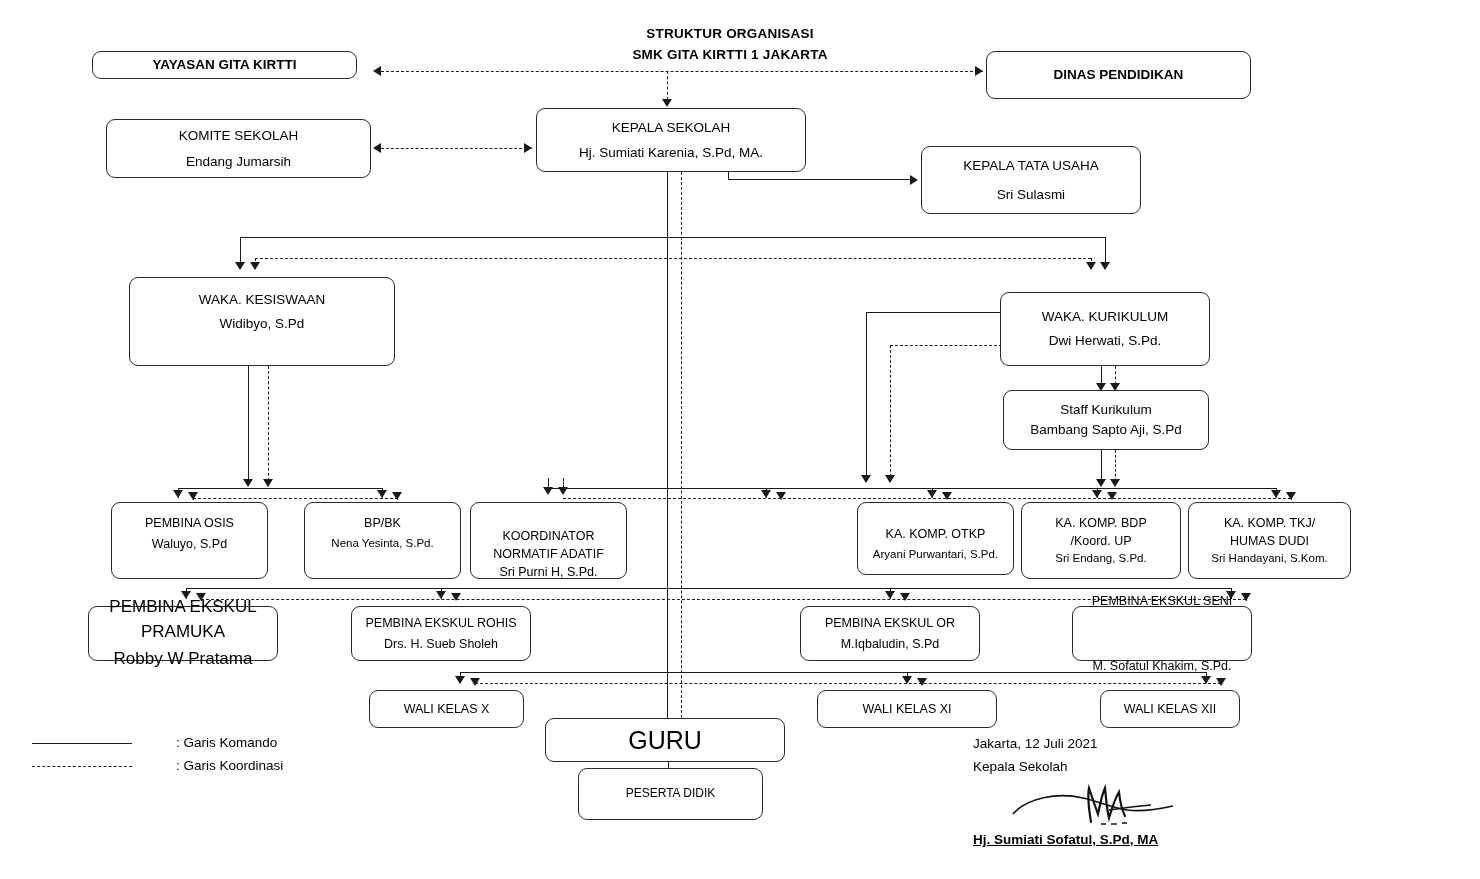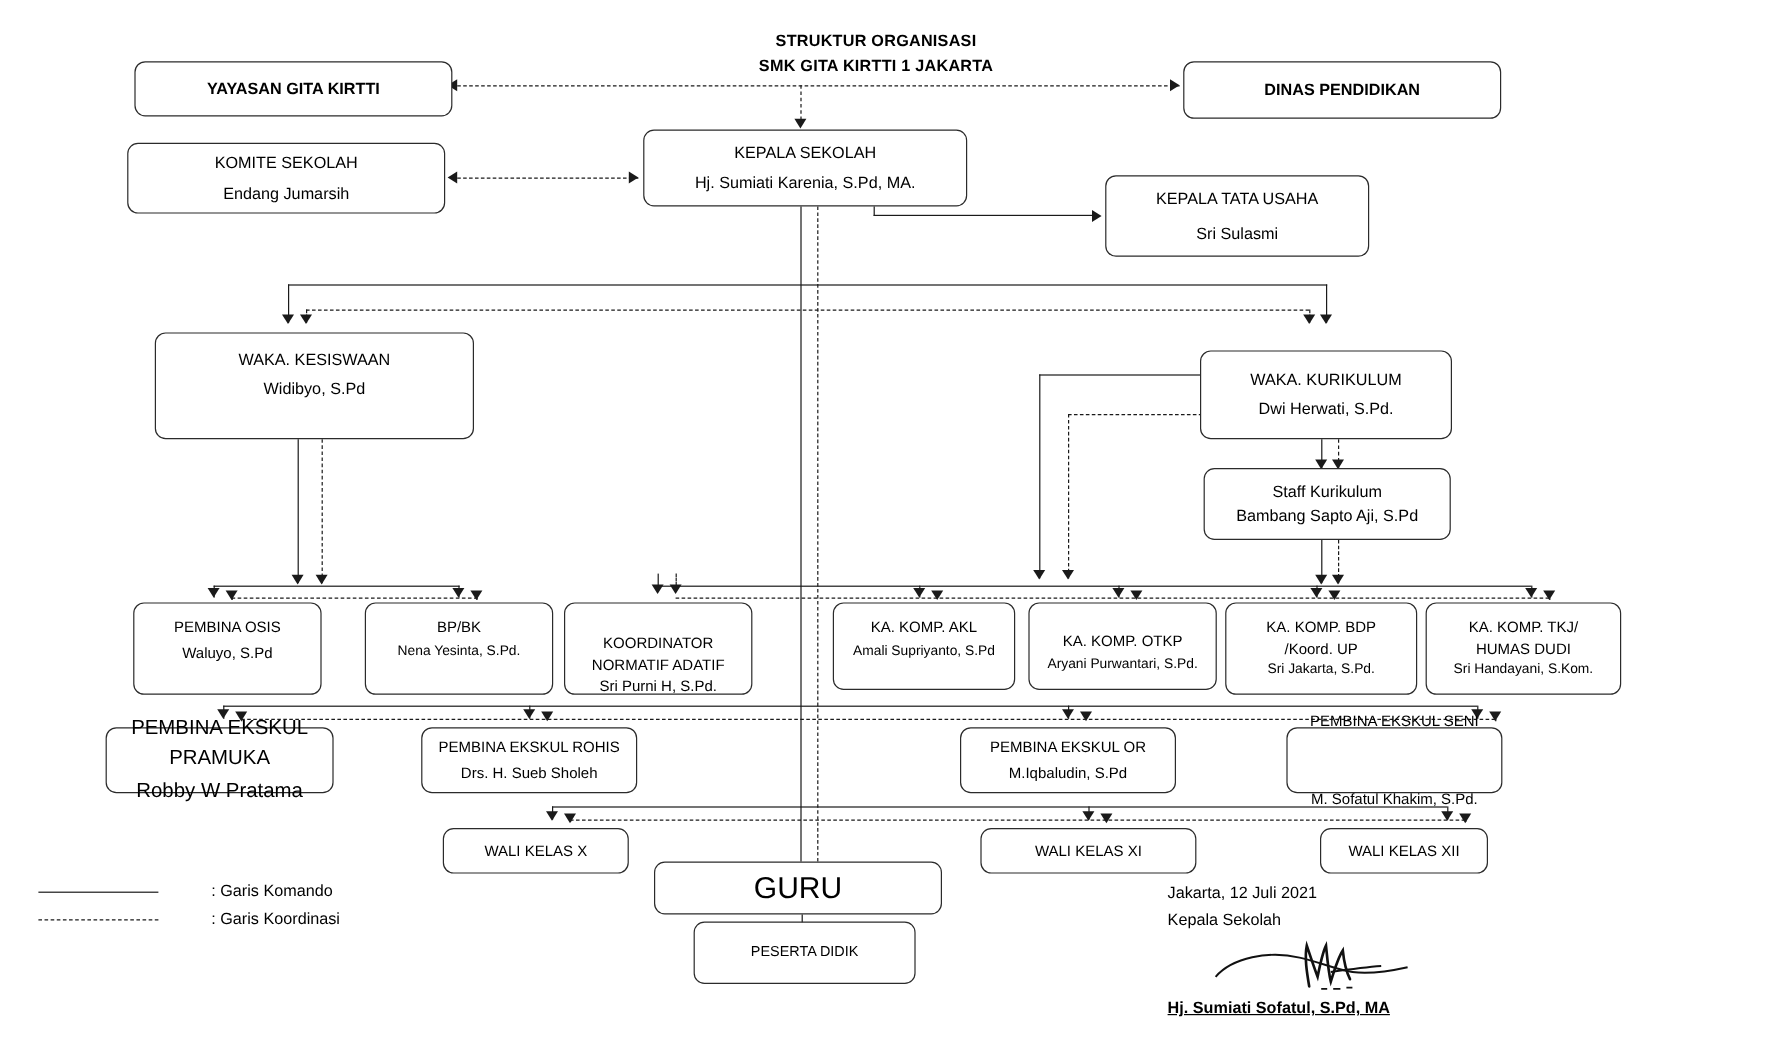--- a/index.html
+++ b/index.html
@@ -192,21 +192,21 @@
   <div class="ln v" style="left:907px;top:672px;height:11px;"></div>
   <div class="ar-d" style="left:902px;top:676px;"></div>
   <div class="ar-d" style="left:917px;top:678px;"></div>
 
   <div class="ar-d" style="left:1201px;top:676px;"></div>
   <div class="ar-d" style="left:1216px;top:678px;"></div>
 
   <div class="ln v" style="left:668px;top:762px;height:26px;"></div>
   <div class="ar-d" style="left:663px;top:784px;"></div>
 
-  <div class="node" style="left:112px;top:51px;width:265px;height:46px;font-size:13.5px;align-items:flex-end;">
+  <div class="node" style="left:92px;top:51px;width:265px;height:28px;font-size:13.5px;align-items:flex-end;">
     <span class="l1 bold">YAYASAN GITA KIRTTI</span>
   </div>
 
   <div class="node" style="left:986px;top:51px;width:265px;height:48px;font-size:13.5px;">
     <span class="l1 bold">DINAS PENDIDIKAN</span>
   </div>
 
   <div class="node" style="left:106px;top:119px;width:265px;height:59px;font-size:13.5px;">
     <span class="l1">KOMITE SEKOLAH</span>
     <span class="l2" style="margin-top:6px;">Endang Jumarsih</span>
@@ -246,34 +246,30 @@
     <span class="l1">BP/BK</span>
     <span class="l2" style="margin-top:3px;font-size:11.5px;">Nena Yesinta, S.Pd.</span>
   </div>
 
   <div class="node" style="left:470px;top:502px;width:157px;height:77px;font-size:12.5px;justify-content:flex-start;padding-top:24px;">
     <span class="l1">KOORDINATOR</span>
     <span class="l2">NORMATIF ADATIF</span>
     <span class="l3">Sri Purni H, S.Pd.</span>
   </div>
 
-  <div class="node" style="left:694px;top:502px;width:152px;height:73px;font-size:12.5px;justify-content:flex-start;padding-top:11px;">
-    <span class="l1">KA. KOMP. AKL</span>
-    <span class="l2" style="margin-top:3px;font-size:11.5px;">Amali Supriyanto, S.Pd</span>
-  </div>
 
   <div class="node" style="left:857px;top:502px;width:157px;height:73px;font-size:12.5px;justify-content:center;padding-top:11px;">
     <span class="l1">KA. KOMP. OTKP</span>
     <span class="l2" style="margin-top:3px;font-size:11.5px;">Aryani Purwantari, S.Pd.</span>
   </div>
 
   <div class="node" style="left:1021px;top:502px;width:160px;height:77px;font-size:12.5px;justify-content:flex-start;padding-top:11px;">
     <span class="l1">KA. KOMP. BDP</span>
     <span class="l2">/Koord. UP</span>
-    <span class="l3" style="font-size:11.5px;">Sri Jakarta, S.Pd.</span>
+    <span class="l3" style="font-size:11.5px;">Sri Endang, S.Pd.</span>
   </div>
 
   <div class="node" style="left:1188px;top:502px;width:163px;height:77px;font-size:12.5px;justify-content:flex-start;padding-top:11px;">
     <span class="l1">KA. KOMP. TKJ/</span>
     <span class="l2">HUMAS DUDI</span>
     <span class="l3" style="font-size:11.5px;">Sri Handayani, S.Kom.</span>
   </div>
 
   <div class="node" style="left:88px;top:606px;width:190px;height:55px;font-size:17px;align-items:flex-end;">
     <span class="l1">PEMBINA EKSKUL PRAMUKA</span>

